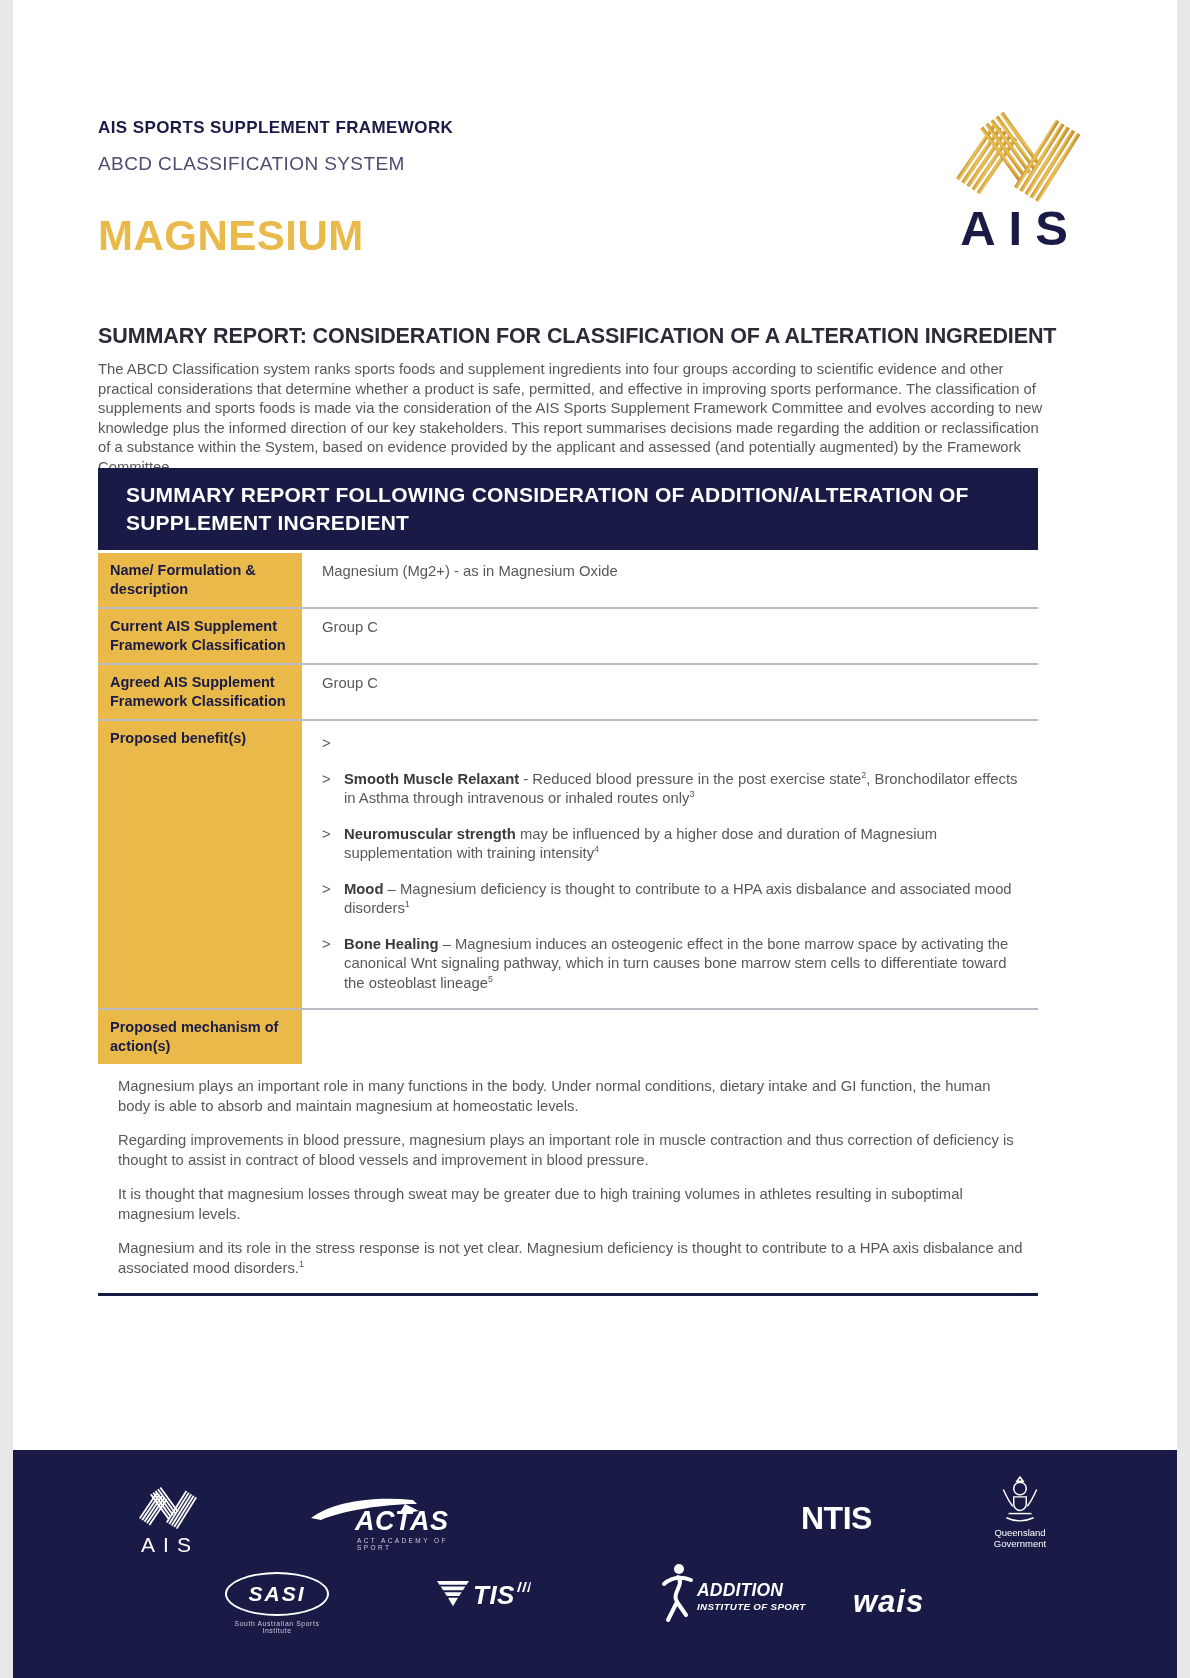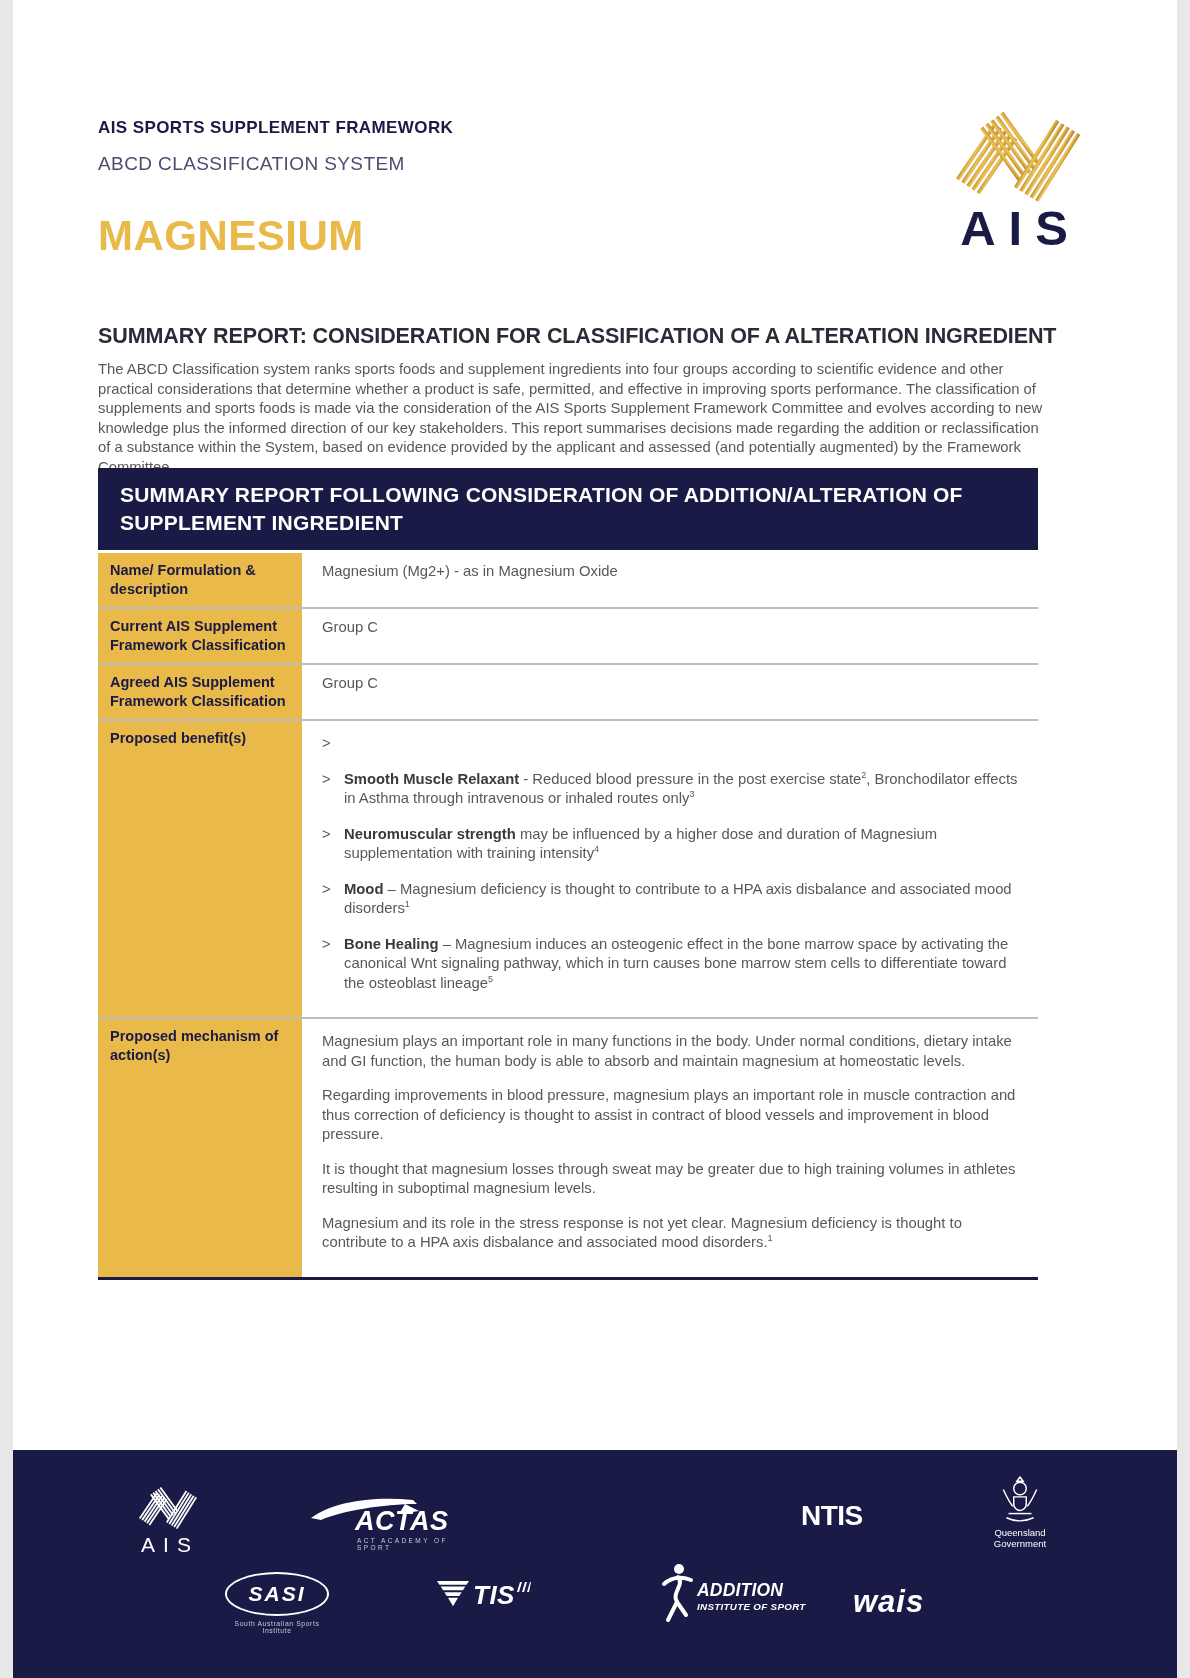--- a/index.html
+++ b/index.html
@@ -17,26 +17,26 @@
   .ais-logo{position:absolute;right:88px;top:84px;width:150px;text-align:center;}
   .ais-logo svg{width:146px;height:120px;display:block;margin:0 auto;}
   .ais-word{font-size:49px;font-weight:700;color:var(--navy);letter-spacing:13px;text-indent:13px;line-height:1;margin-top:0px;}
 
   
   .section-heading{position:absolute;left:85px;top:324px;width:960px;font-size:21.5px;font-weight:700;color:var(--heading-text);letter-spacing:-.1px;margin:0;}
   .intro{position:absolute;left:85px;top:360px;width:952px;font-size:14.8px;line-height:19.5px;color:var(--body-text);margin:0;}
 
   
   .sum-table{position:absolute;left:85px;top:468px;width:940px;}
-  .tbl-header{background:var(--navy);color:#fff;font-size:21px;font-weight:700;line-height:28px;padding:13px 22px;letter-spacing:.2px;}
+  .tbl-header{background:var(--navy);color:#fff;font-size:21px;font-weight:700;line-height:28px;padding:13px 28px;letter-spacing:.2px;}
   .tbl-body{margin-top:3px;border-bottom:3px solid var(--navy);}
   .trow{display:flex;border-bottom:2px solid var(--separator);}
-  .trow:last-child{border-bottom:none;}
+  .trow:last-child{border-bottom:none;flex-direction:column;}
   .tlabel{width:204px;flex:none;background:var(--gold);color:var(--navy);font-weight:700;font-size:14.5px;line-height:19px;padding:8px 12px;}
-  .tcell{flex:1;color:var(--body-text);font-size:14.8px;line-height:19.5px;padding:9px 12px 18px 20px;}
+  .tcell{flex:1;color:var(--body-text);font-size:14.8px;line-height:19.5px;padding:9px 12px 9px 20px;}
   .benefits{list-style:none;margin:0;padding:0;}
   .benefits li{display:flex;margin:4px 0 16px;}
   .benefits li:last-child{margin-bottom:6px;}
   .bmark{width:22px;flex:none;}
   .term{color:var(--term-text);font-weight:700;}
   sup{font-size:9px;line-height:0;}
   .mech p{margin:4px 0 15px;}
   .mech p:last-child{margin-bottom:6px;}
 
   
@@ -47,21 +47,21 @@
   .ais-foot-word{font-size:21px;font-weight:400;letter-spacing:8px;text-indent:8px;color:#fff;margin-top:3px;}
   .lg-actas{left:296px;top:46px;width:168px;text-align:left;}
   .actas-swoosh{display:block;width:120px;height:24px;margin-left:0px;}
   .actas-name{font-size:27px;font-weight:800;font-style:italic;letter-spacing:.5px;line-height:1;margin-left:46px;margin-top:-12px;}
   .actas-tag{font-size:6.5px;letter-spacing:2.4px;color:#c9cada;margin-left:48px;margin-top:2px;}
   .lg-nswis{left:556px;top:40px;width:148px;height:58px;}
   .nswis-svg{position:absolute;left:0;top:0;width:148px;height:50px;}
   .nswis-name{position:absolute;left:0;right:10px;top:11px;font-size:26px;font-weight:700;font-style:italic;letter-spacing:1px;text-align:center;}
   .nswis-tag{position:absolute;left:0;right:0;top:46px;font-size:5.8px;font-style:italic;letter-spacing:1.6px;color:#c9cada;text-align:center;}
   .lg-ntis{left:788px;top:52px;}
-  .ntis-name{font-size:28px;font-weight:800;letter-spacing:-.5px;line-height:1;}
+  .ntis-name{font-size:32px;font-weight:800;letter-spacing:-.5px;line-height:1;}
   .lg-qld{left:972px;top:26px;width:70px;}
   .lg-qld svg{width:42px;height:48px;display:block;margin:0 auto;}
   .qld-text{font-size:9.5px;line-height:11px;margin-top:3px;}
   .lg-sasi{left:208px;top:122px;width:112px;}
   .sasi-oval{width:104px;height:44px;border:2.5px solid #fff;border-radius:50%;display:flex;align-items:center;justify-content:center;margin:0 auto;}
   .sasi-name{font-size:21px;font-weight:700;font-style:italic;letter-spacing:2px;}
   .sasi-tag{font-size:6.8px;letter-spacing:.6px;color:#c9cada;margin-top:4px;}
   .lg-tis{left:424px;top:130px;display:flex;align-items:flex-start;}
   .lg-tis svg.tri{width:32px;height:30px;}
   .tis-name{font-size:26px;font-weight:800;font-style:italic;letter-spacing:.5px;line-height:1;margin:2px 0 0 4px;}

